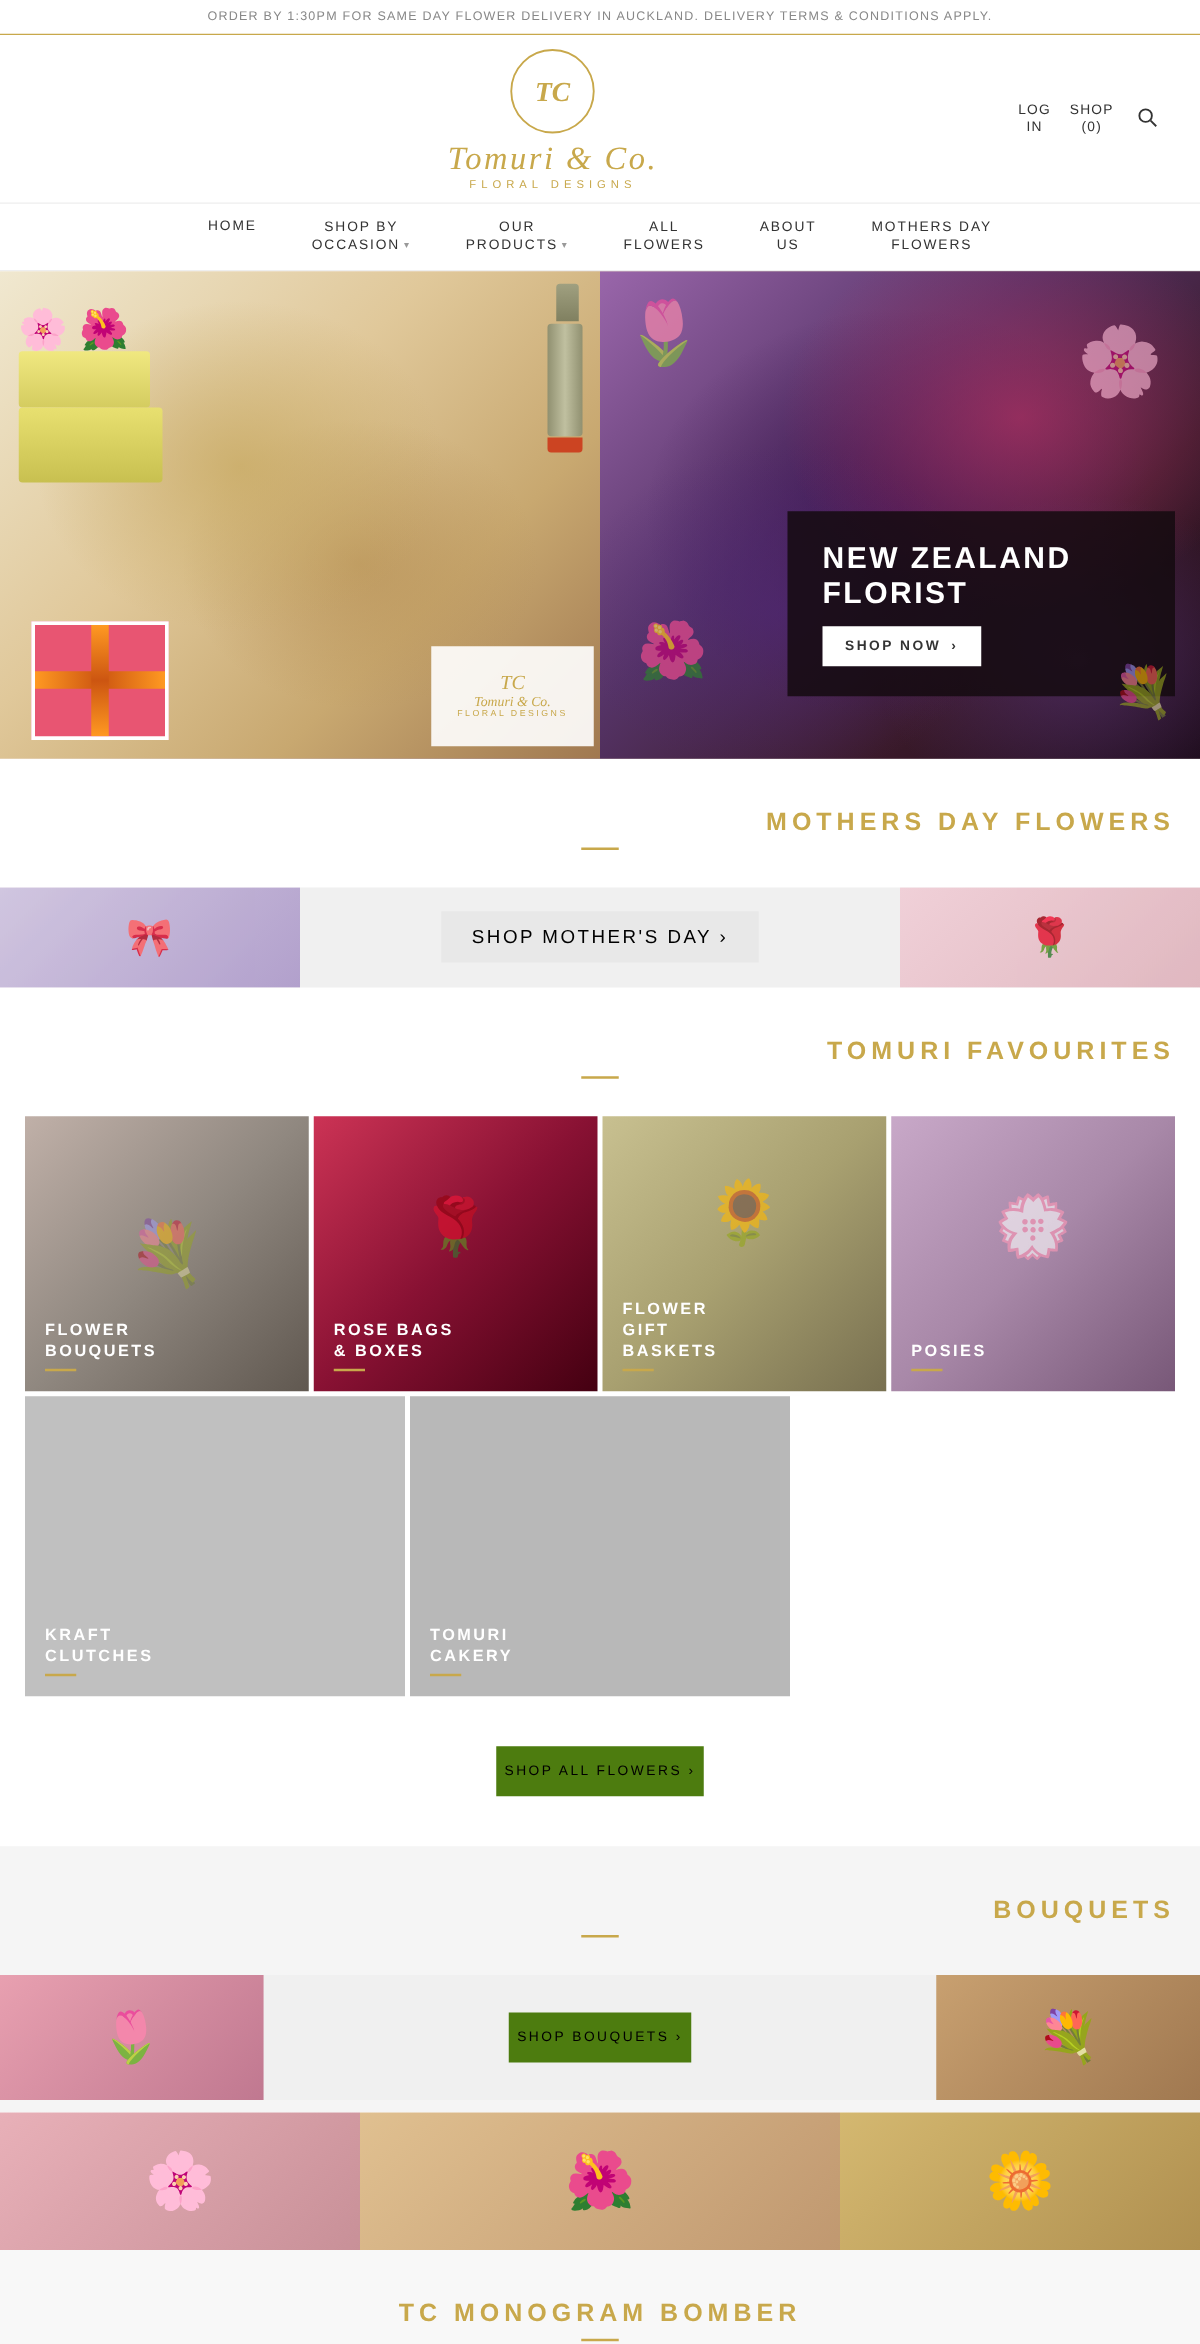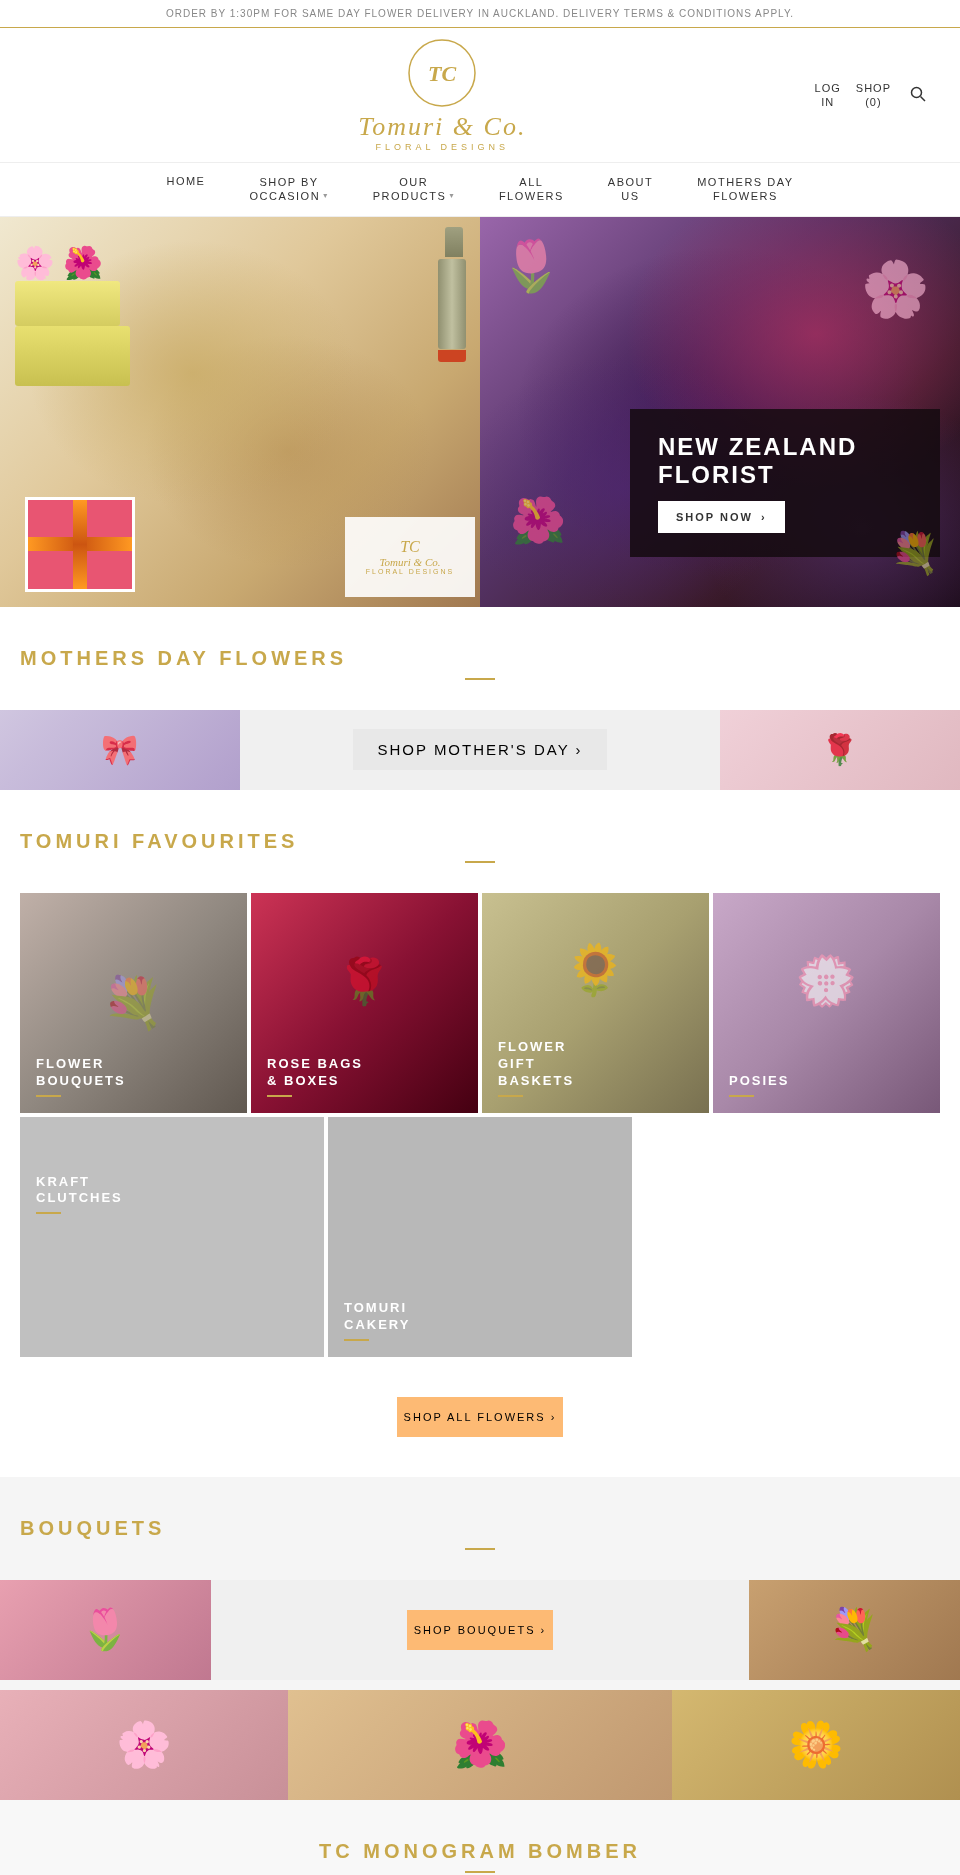--- a/index.html
+++ b/index.html
@@ -152,21 +152,21 @@
       letter-spacing: 2px;
       font-weight: bold;
       cursor: pointer;
       text-transform: uppercase;
       border: none;
     }
 
     
     .section {
       padding: 40px 20px;
-      text-align: left;
+      text-align: right;
     }
     .section-title {
       font-size: 20px;
       letter-spacing: 4px;
       color: #c8a84b;
       font-weight: bold;
       text-transform: uppercase;
       margin-bottom: 8px;
     }
     .section-divider {
@@ -261,21 +261,21 @@
     }
     .product-card-tall {
       height: 240px;
     }
 
     
     .shop-all-btn {
       display: inline-flex;
       align-items: flex-end;
       gap: 8px;
-      background: #fdba74;
+      background: #4d7c0f;
       border: none;
       padding: 14px 7px;
       font-size: 11px;
       letter-spacing: 2px;
       text-transform: uppercase;
       cursor: pointer;
       margin: 20px auto;
     }
 
     
@@ -517,21 +517,21 @@
       </div>
     </div>
     <div style="position:absolute;top:40%;left:50%;transform:translate(-50%,-50%);font-size:50px;opacity:0.6;">💮</div>
   </div>
 </div>
 
 <div class="product-grid-3" style="margin-bottom:0;">
 
 
   <div class="product-card product-card-tall bg-kraft">
-    <div class="product-card-bg" style="align-items:flex-start;margin-top:41px;">
+    <div class="product-card-bg" style="align-items:flex-end;">
       <div>
         <div class="product-label" style="color:#fff;">KRAFT<br>CLUTCHES</div>
         <div class="product-label-underline"></div>
       </div>
     </div>
   </div>
 
   <div class="product-card product-card-tall bg-tomuri-cakery">
     <div class="product-card-bg" style="align-items:flex-end;">
       <div>

